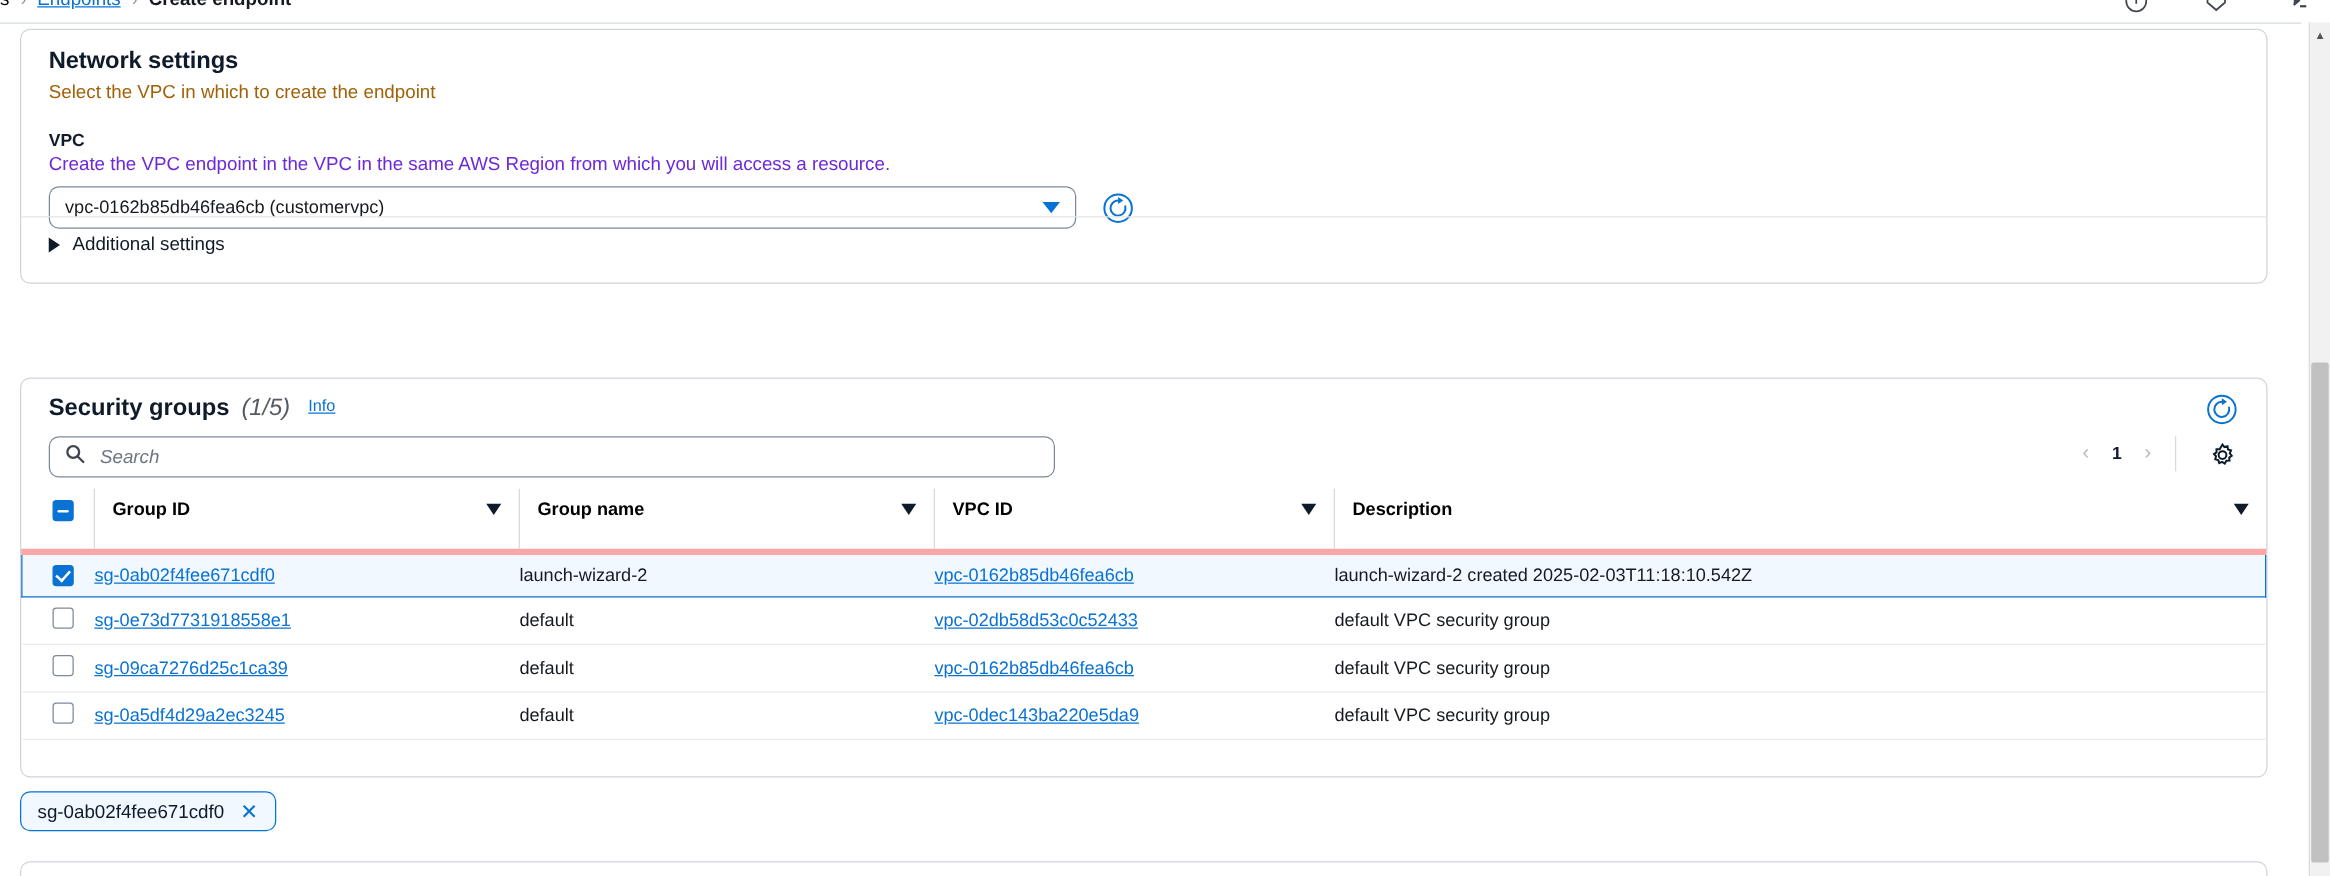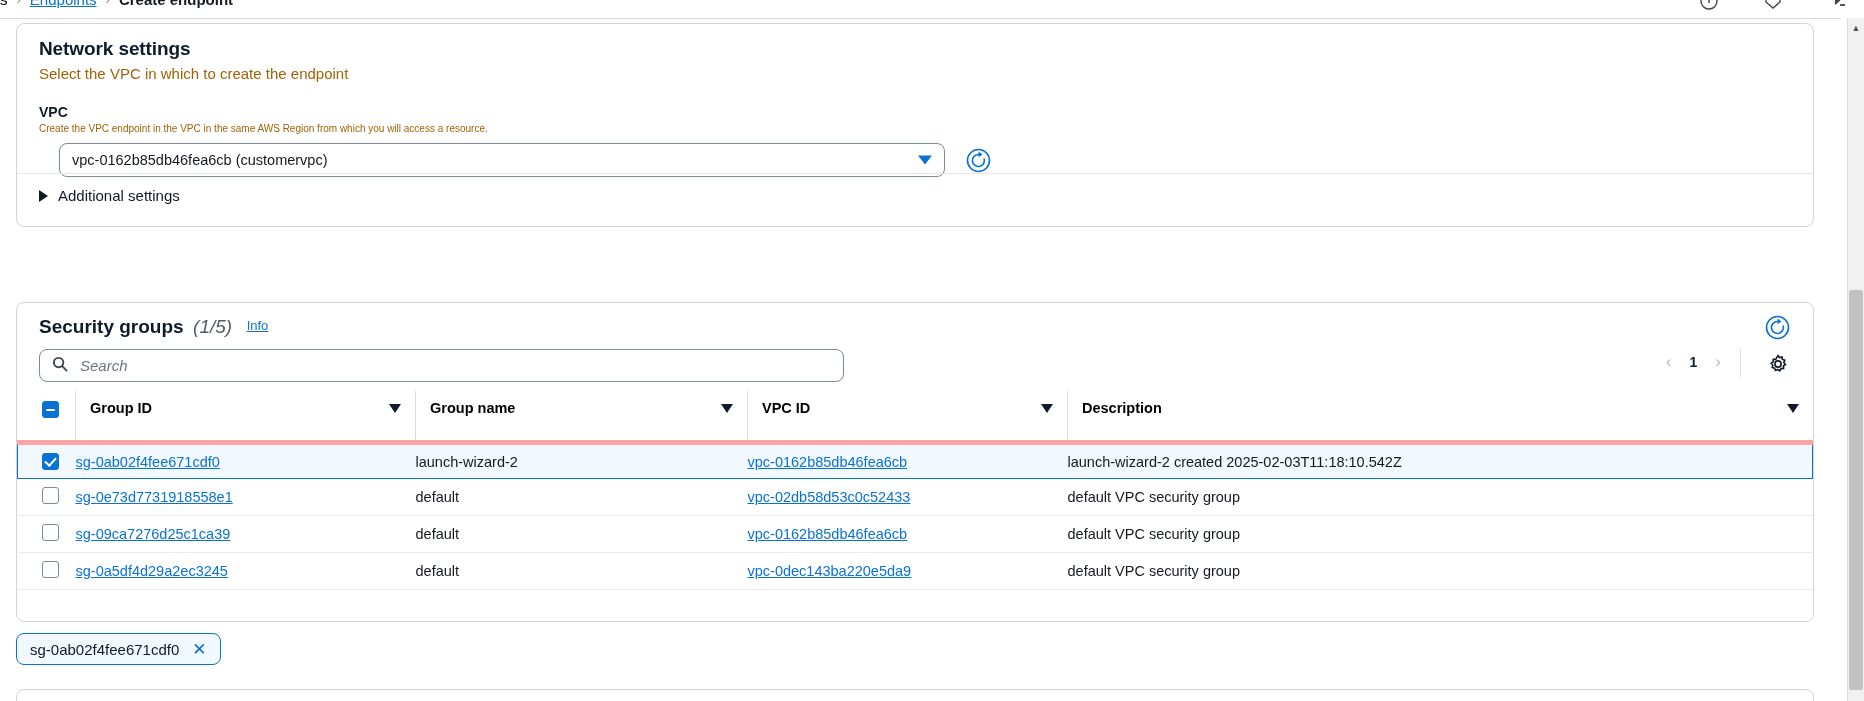--- a/index.html
+++ b/index.html
@@ -74,36 +74,35 @@
     margin: 0; font-size: 19px; font-weight: bold; color: #0f1b2a;
     letter-spacing: -0.1px;
   }
   .section-desc {
     margin-top: 5px; font-size: 15px; color: #a16207;
   }
   .field-label {
     margin-top: 22px; font-size: 14px; font-weight: bold; color: #0f1b2a;
   }
   .field-desc {
-    margin-top: 3px; font-size: 10px; color: #a16207;
+    margin-top: 3px; font-size: 15px; color: #6d28d9;
   }
 
   .select-row {
     margin-top: 9px; display: flex; align-items: center; gap: 19px;
   }
   .select-box {
     position: relative;
-    width: 886px; height: 34px;
+    width: 822px; height: 34px;
     border: 1px solid #7d8998; border-radius: 8px;
     background: #ffffff;
     display: flex; align-items: center;
     padding: 0 12px;
     font-size: 14.5px; color: #16191f;
     cursor: pointer;
-    margin-left: 20px;
   }
   .select-caret {
     position: absolute; right: 12px; top: 50%; transform: translateY(-50%);
     width: 0; height: 0;
     border-left: 7px solid transparent;
     border-right: 7px solid transparent;
     border-top: 9px solid #0972d3;
   }
   .refresh-btn {
     width: 28px; height: 28px; cursor: pointer;

